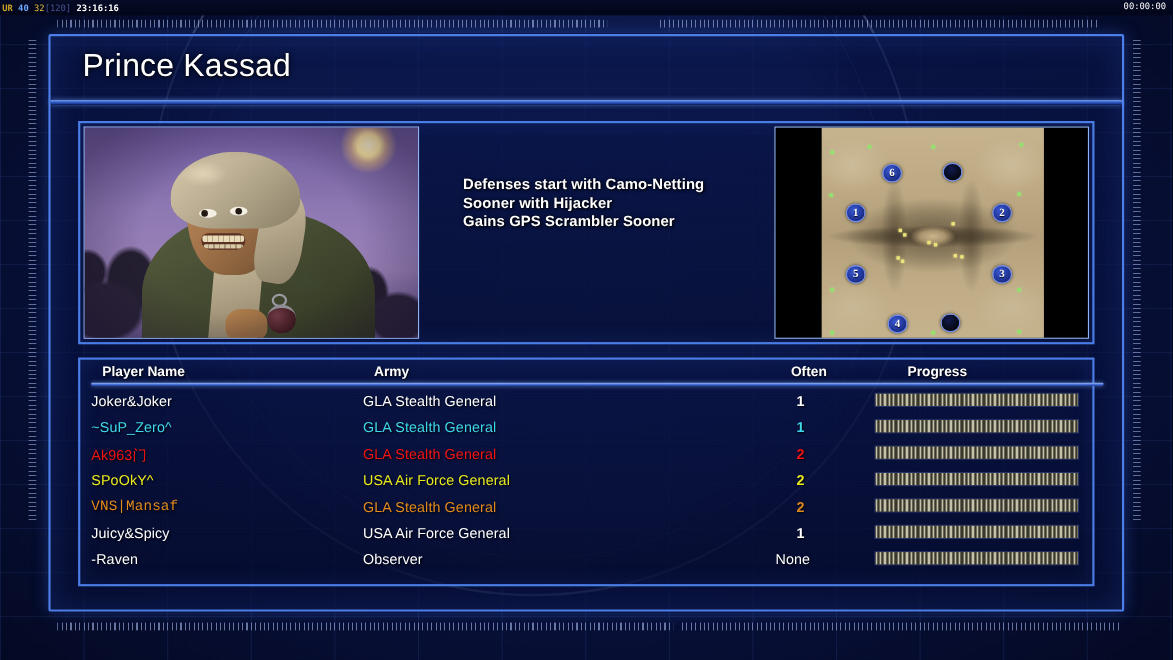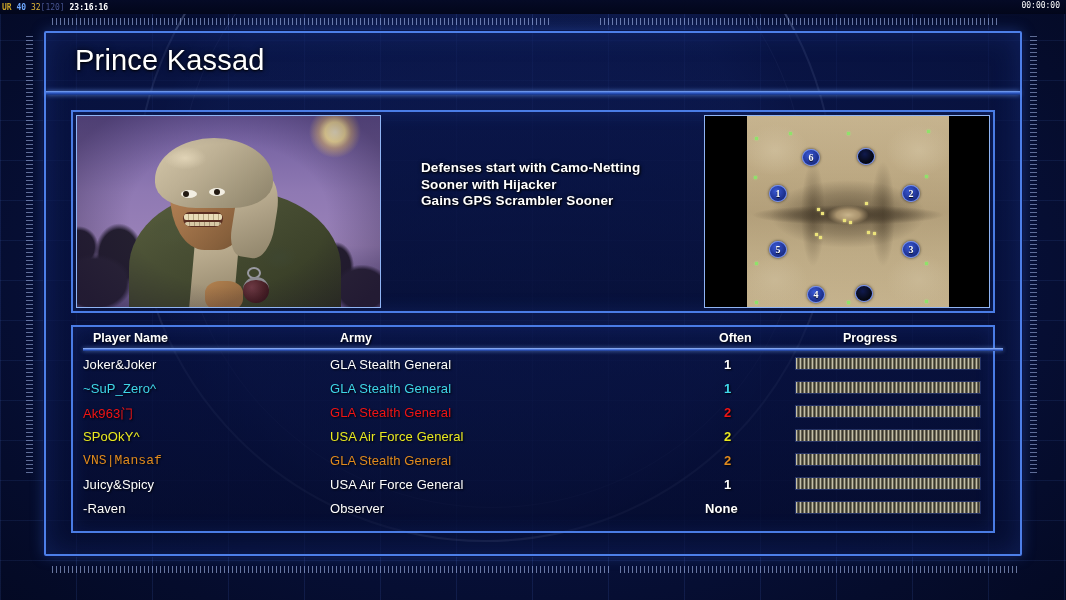--- a/index.html
+++ b/index.html
@@ -381,21 +381,21 @@
     position: absolute;
     top: 4px;
     color: #ffffff;
     font-size: 12.5px;
     font-weight: bold;
     text-shadow: 1px 1px 2px rgba(0,0,0,0.9);
   }
   #col-player { left: 10px; }
   #col-army   { left: 257px; }
   #col-team   { left: 636px; }
-  #col-prog   { left: 760px; }
+  #col-prog   { left: 742px; }
   #header-rule {
     position: absolute;
     left: 0; top: 21px;
     width: 920px; height: 3px;
     background: linear-gradient(to bottom, #9fbdf8, #3a66d2 60%, #1a3382);
     box-shadow: 0 0 4px rgba(120,170,255,0.6);
   }
 
   #rows { position: absolute; left: 0; top: 26px; width: 920px; }
   .prow {
@@ -601,21 +601,21 @@
             <div class="cell c-name" style="color: rgb(255, 255, 255);">Juicy&amp;Spicy</div>
             <div class="cell c-army" style="color: rgb(255, 255, 255);">USA Air Force General</div>
             <div class="cell c-team" style="color: rgb(255, 255, 255);">1</div>
             <div class="progress-track">
               <div class="progress-fill" style="width: 100%;"></div>
             </div>
           </div>
           <div class="prow">
             <div class="cell c-name" style="color: rgb(255, 255, 255);">-Raven</div>
             <div class="cell c-army" style="color: rgb(255, 255, 255);">Observer</div>
-            <div class="cell c-team" style="color: rgb(255, 255, 255); font-weight: 700; left: 632px;">None</div>
+            <div class="cell c-team" style="color: rgb(255, 255, 255); font-weight: 400; left: 632px;">None</div>
             <div class="progress-track">
               <div class="progress-fill" style="width: 100%;"></div>
             </div>
           </div>
         </div>
     </div>
 
   </div>
 
 

